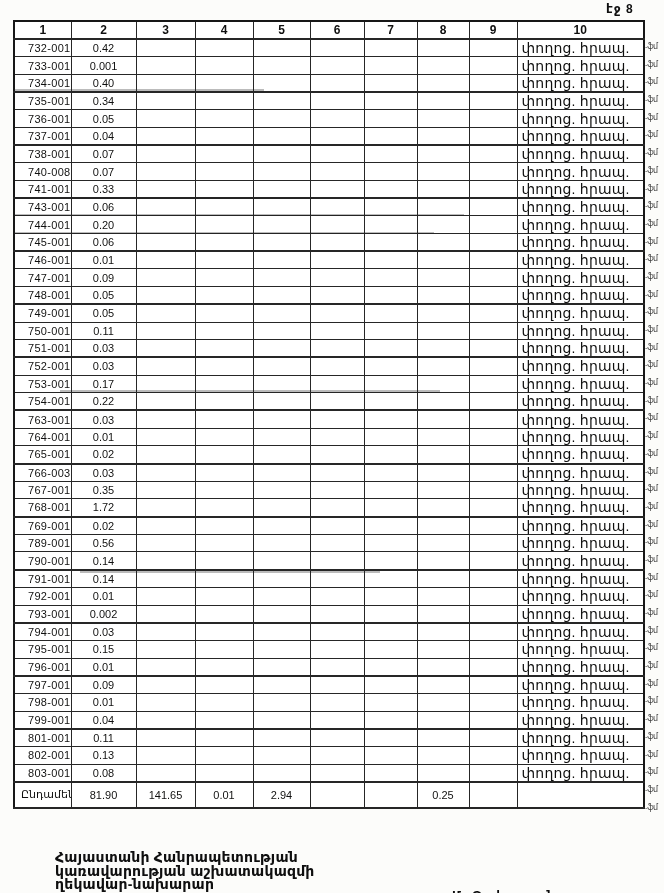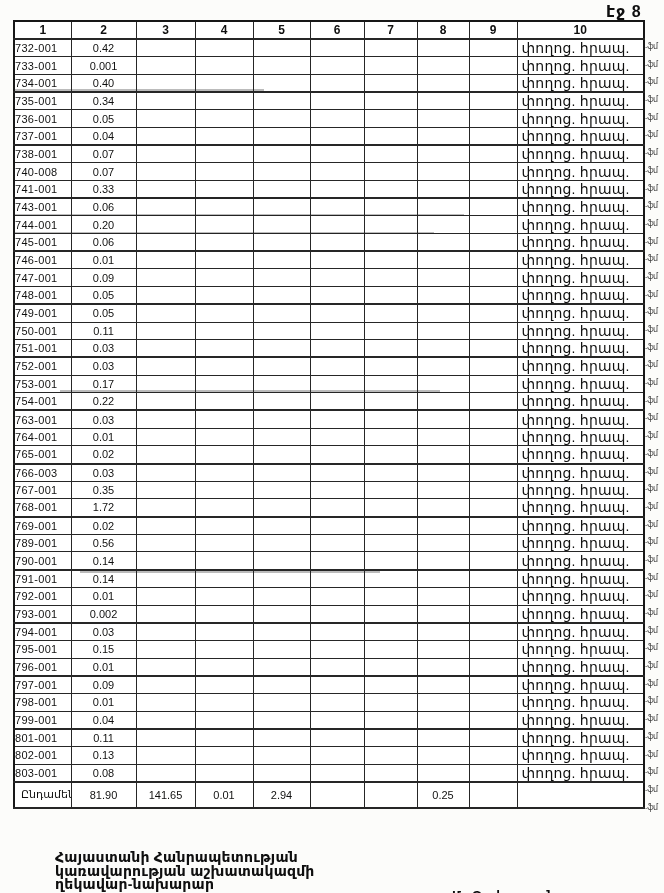--- a/index.html
+++ b/index.html
@@ -6,21 +6,21 @@
   body {
     width:664px; height:893px;
     background:#fcfcfa;
     font-family:"Liberation Sans","DejaVu Sans",sans-serif;
     color:#141414;
     position:relative;
     overflow:hidden;
   }
   .page-label {
     position:absolute; top:2px; left:606px;
-    font-size:16px; font-weight:bold;
+    font-size:12px; font-weight:bold;
     letter-spacing:1px;
   }
   table.doc-table {
     position:absolute; top:20px; left:13px;
     width:631px;
     border-collapse:collapse; table-layout:fixed;
     background:#fdfdfc;
   }
   table.doc-table { border:2px solid #1c1c1c; }
   .doc-table th, .doc-table td {
@@ -28,21 +28,21 @@
     overflow:hidden; white-space:nowrap;
     padding:0; vertical-align:middle;
   }
   .doc-table thead tr { height:18px; }
   .doc-table thead th {
     font-size:12px; font-weight:bold; text-align:center;
     border-bottom-width:2px;
   }
   .doc-table tbody tr { height:17.7px; }
   .doc-table tbody td { font-size:11px; }
-  .doc-table td.code { text-align:left; padding-left:0; letter-spacing:0.3px; }
+  .doc-table td.code { text-align:left; padding-left:13px; letter-spacing:0.3px; }
   .doc-table td.val  { text-align:center; }
   .doc-table td.note { font-size:14px; padding-left:4px; letter-spacing:0.2px; }
   .doc-table tbody tr:nth-child(3n) td { border-bottom-width:2px; }
   .doc-table tfoot tr { height:26px; }
   .doc-table tfoot th, .doc-table tfoot td {
     font-size:11px; font-weight:normal;
     border-top-width:2px; border-bottom-width:2px;
   }
   .doc-table tfoot th.label { text-align:left; padding-left:6px; }
   .doc-table tfoot td.val { text-align:center; }

